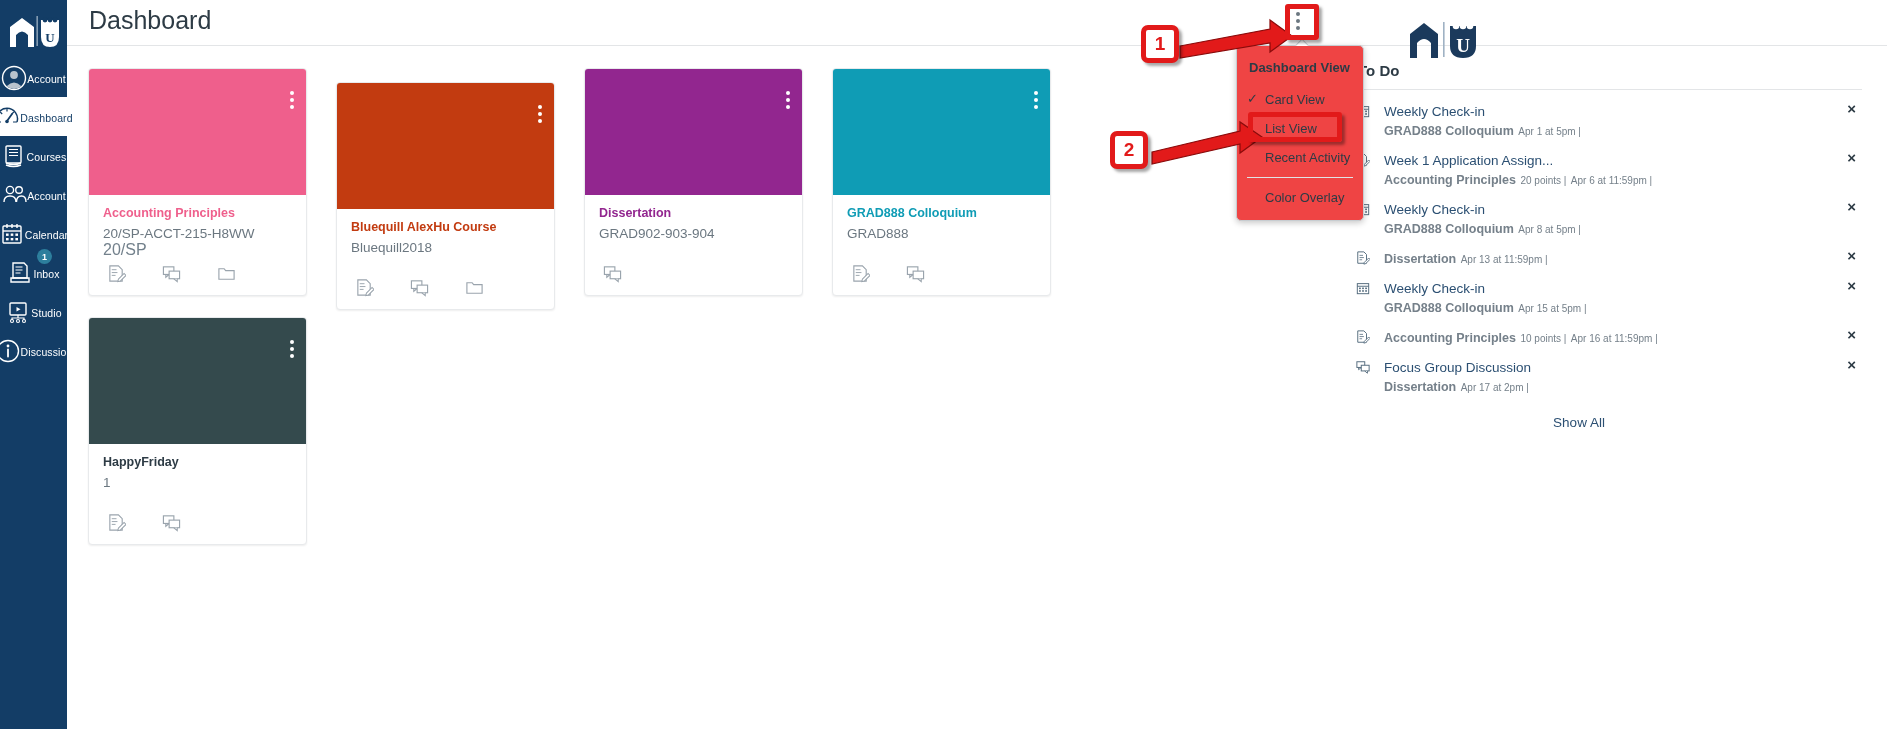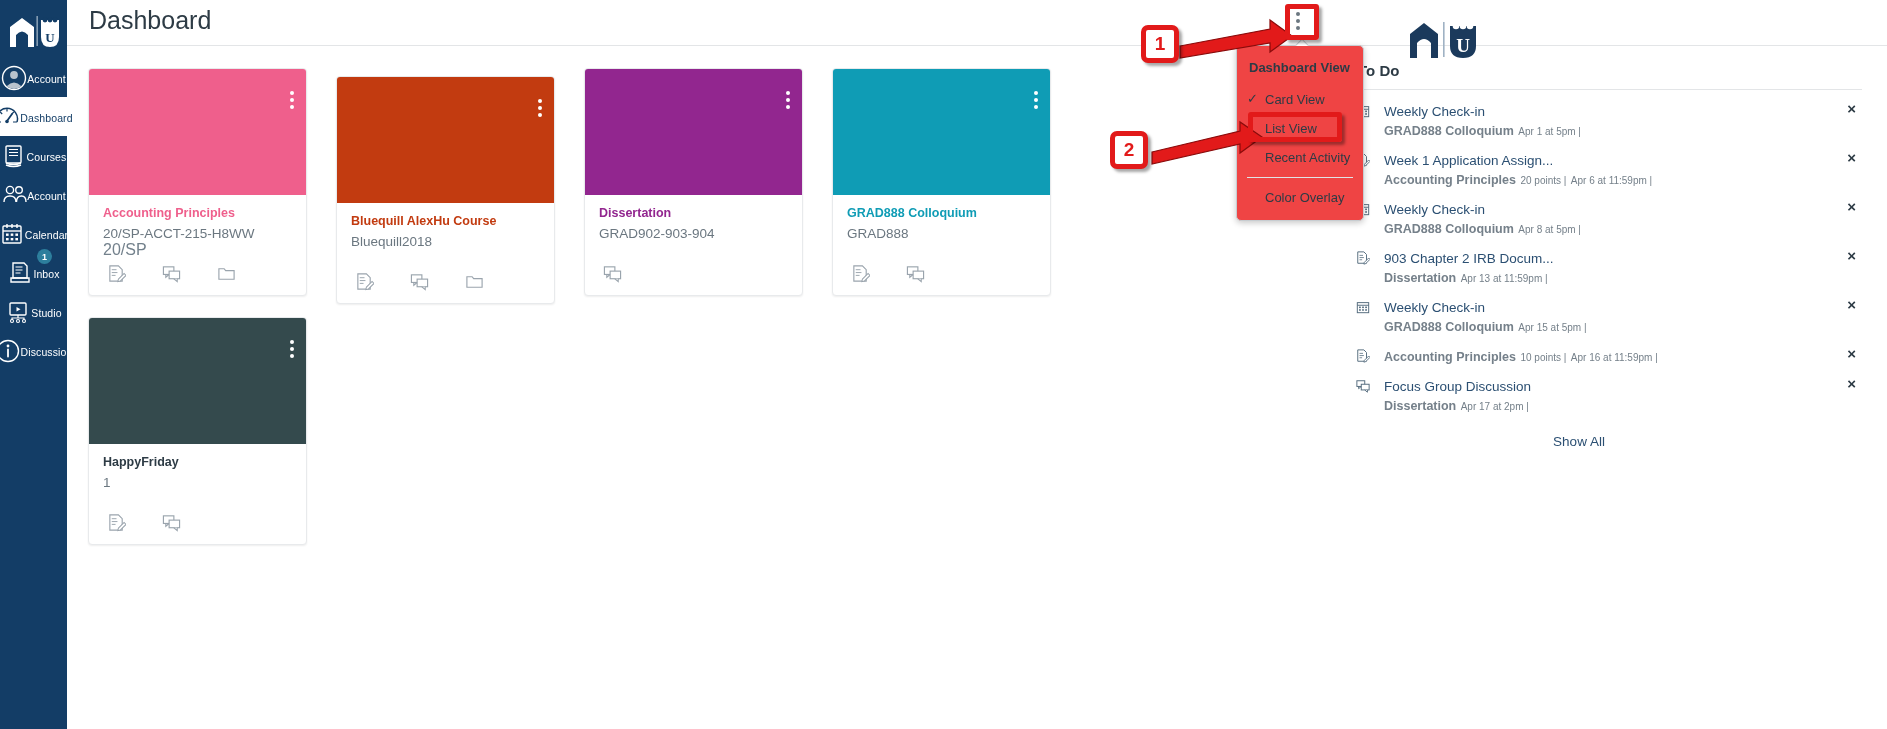--- a/index.html
+++ b/index.html
@@ -302,21 +302,21 @@
             </svg>
           </span>
         <span>
             <svg width="19" height="19" viewBox="0 0 20 20">
               <path d="M2 5 h5.5 l1.6 2 h8.9 v9 h-16z" fill="none" stroke="#9aa4ad" stroke-width="1.2"></path>
             </svg>
           </span>
       </div>
     </div>
 
-    <div class="card" style="left:248px; top:8px;">
+    <div class="card" style="left:248px; top:14px;">
       <div class="card-head" style="background:#c23b10;">
         <div class="card-kebab">
           <i></i>
             <i></i>
             <i></i>
         </div>
       </div>
       <div class="card-body">
         <div class="card-title" style="color:#c23b10;">Bluequill AlexHu Course</div>
         <div class="card-code">Bluequill2018</div>
@@ -486,21 +486,20 @@
       <span class="todo-meta">Apr 8 at 5pm  |</span>
       <span class="todo-close">×</span>
     </div>
 
     <div class="todo-item">
       <span class="todo-ico"><svg width="14" height="14" viewBox="0 0 16 16">
             <path d="M2 1 h7 l3 3 v10 h-10z" fill="none" stroke="#556c7e" stroke-width="1.1"></path>
             <path d="M4 5 h4 M4 7.5 h5 M4 10 h3" stroke="#556c7e" stroke-width=".9"></path>
             <path d="M9.5 13 l5-5 l1.5 1.5 l-5 5 l-2 .5z" fill="#fff" stroke="#556c7e" stroke-width="1"></path>
           </svg></span>
-      <span class="todo-link">903 Chapter 2 IRB Docum...</span>
       <span class="todo-course">Dissertation</span>
       <span class="todo-meta">Apr 13 at 11:59pm  |</span>
       <span class="todo-close">×</span>
     </div>
 
     <div class="todo-item">
       <span class="todo-ico"><svg width="14" height="14" viewBox="0 0 16 16">
             <rect x="1.5" y="3" width="13" height="11.5" fill="none" stroke="#556c7e" stroke-width="1.1"></rect>
             <path d="M1.5 6 h13" stroke="#556c7e" stroke-width="1.1"></path>
             <rect x="3.5" y="7.5" width="2" height="1.8" fill="#556c7e"></rect>

